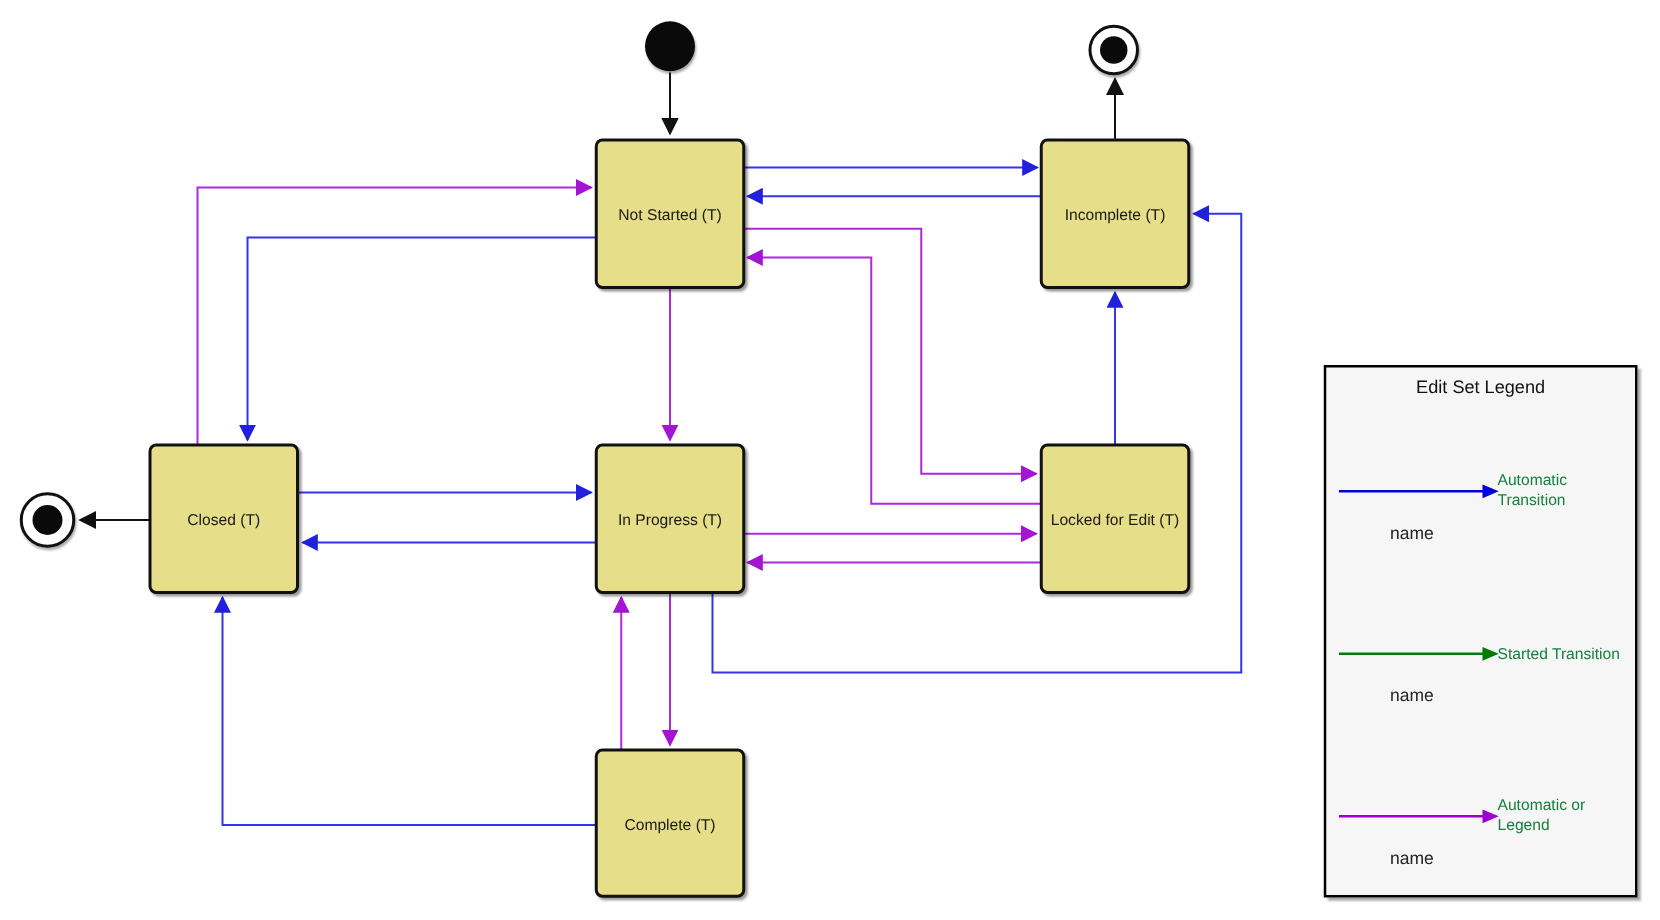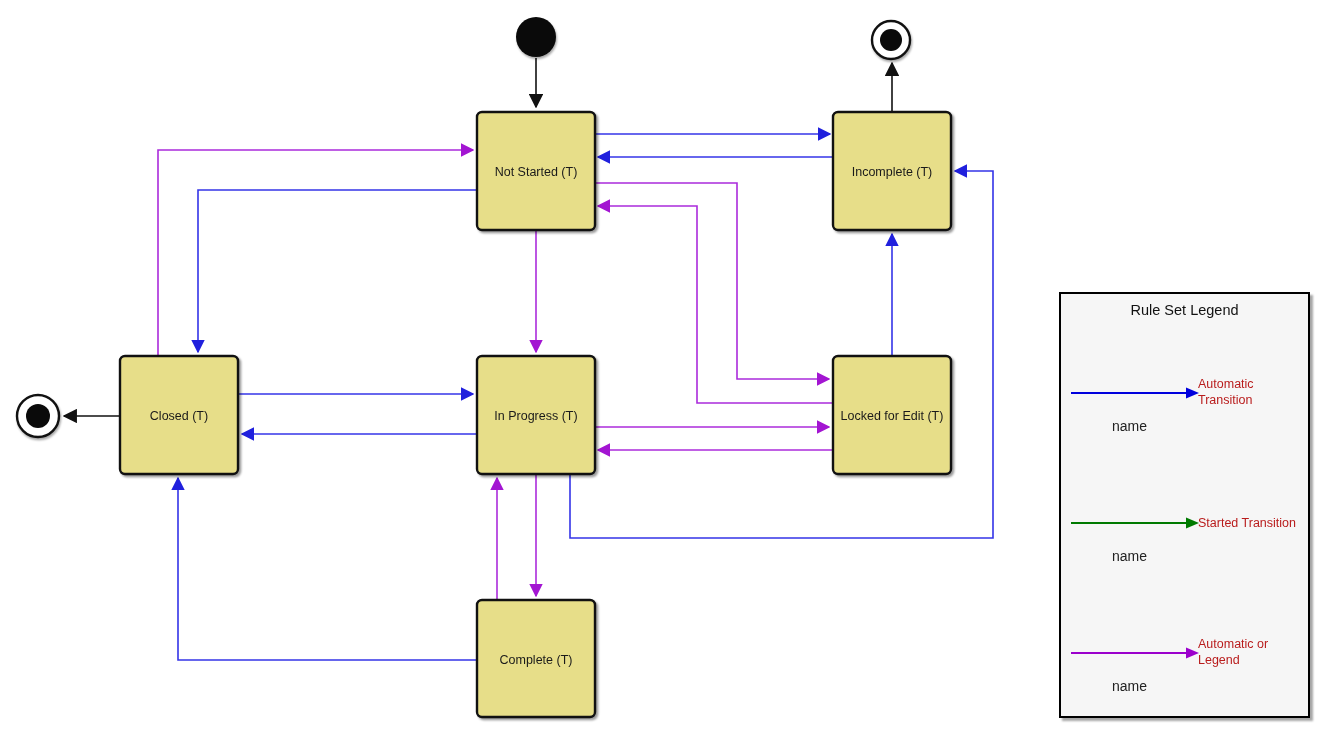--- a/index.html
+++ b/index.html
@@ -45,21 +45,21 @@
     text-align: center;
     font-size: 14.5px;
     color: #111111;
   }
   .legend-arrow { position: absolute; left: 10px; width: 130px; height: 14px; }
   .legend-label {
     position: absolute;
     left: 137px; width: 104px;
     font-size: 12.5px;
     line-height: 16px;
-    color: #b91c1c;
+    color: #15803d;
   }
   .legend-name {
     position: absolute;
     left: 51px;
     font-size: 14px;
     color: #222222;
   }
 </style>
 </head>
 <body>
@@ -133,21 +133,21 @@
       <rect class="state-rect" x="833" y="356" width="118" height="118" rx="5"></rect>
       <text class="state-label" x="892" y="420" text-anchor="middle">Locked for Edit (T)</text>
     </g>
     <g>
       <rect class="state-rect" x="477" y="600" width="118" height="117" rx="5"></rect>
       <text class="state-label" x="536" y="664" text-anchor="middle">Complete (T)</text>
     </g>
   </svg>
 
   <div id="legend">
-    <div class="legend-title">Rule Set Legend</div>
+    <div class="legend-title">Edit Set Legend</div>
 
     <svg class="legend-arrow" style="top:92px" viewBox="0 0 130 14">
       <line x1="0" y1="7" x2="116" y2="7" stroke-width="2" stroke="#0000dd"></line>
       <polygon points="115,1.5 128,7 115,12.5" fill="#0000dd"></polygon>
     </svg>
     <div class="legend-label" style="top:374px; top:82px">Automatic Transition</div>
     <div class="legend-name" style="top:124px">name</div>
 
     <svg class="legend-arrow" style="top:222px" viewBox="0 0 130 14">
       <line x1="0" y1="7" x2="116" y2="7" stroke-width="2" stroke="#007a00"></line>

